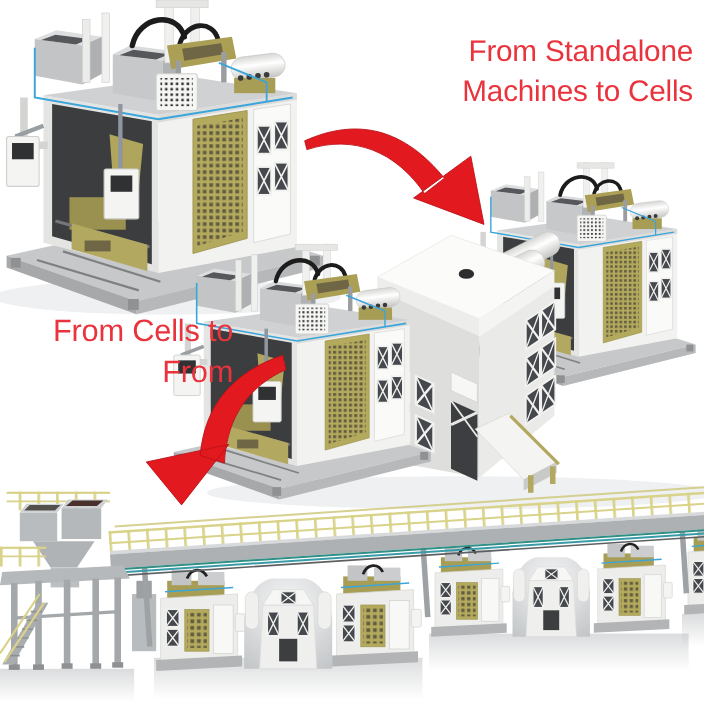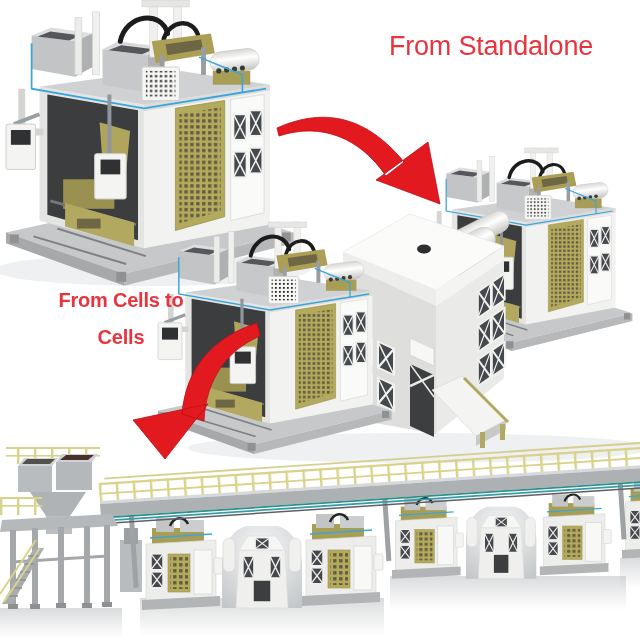--- a/index.html
+++ b/index.html
@@ -1,22 +1,22 @@
 <!DOCTYPE html>
 <html><head>
 <meta charset="utf-8">
 <title>From Standalone Machines to Cells</title>
 <style>
   html,body{margin:0;padding:0;background:#ffffff;}
   .stage{position:relative;width:640px;height:640px;background:#ffffff;overflow:hidden;
          font-family:"Liberation Sans","DejaVu Sans",sans-serif;}
   .scene-svg{position:absolute;left:0;top:0;width:640px;height:640px;display:block;}
-  .label{position:absolute;color:#e9333d;text-align:center;font-weight:400;letter-spacing:-0.2px;}
+  .label{position:absolute;color:#e9333d;text-align:right;font-weight:400;letter-spacing:-0.2px;}
   .label-top{left:352px;top:28px;width:278px;font-size:27px;line-height:37px;}
-  .label-left{left:15px;top:282px;width:212px;font-size:20px;line-height:37px;font-weight:bold;}
+  .label-left{left:0px;top:282px;width:212px;font-size:28px;line-height:37px;}
 </style>
 </head>
 <body>
 
 <div class="stage">
 
 <svg class="scene-svg" viewBox="0 0 640 640" xmlns="http://www.w3.org/2000/svg">
   <defs>
     <pattern id="holes" width="6" height="6" patternUnits="userSpaceOnUse">
       <rect x="1.1" y="1.1" width="3.4" height="3.4" fill="#504b38" opacity="0.82"></rect>
@@ -296,19 +296,20 @@
   </g>
 
   <g>
     <path d="M277,128 C326,106 368,118 404,162 L386,176 C360,138 322,122 279,136 Z M428,142 L376,180 L440,204 Z" fill="#e2191f" stroke="#b91218" stroke-width="0.8" stroke-linejoin="round"></path>
     <path d="M257,323 C212,338 186,368 182,414 L204,421 C206,378 228,350 260,336 Z M208,404 L133,420 L165,459 Z" fill="#e2191f" stroke="#b91218" stroke-width="0.8" stroke-linejoin="round"></path>
   </g>
 </svg>
 
 <div class="label label-top">
   <div>From Standalone</div>
+  <div>Machines to Cells</div>
 </div>
 <div class="label label-left">
   <div>From Cells to</div>
-  <div>Cells</div>
+  <div>From</div>
 </div>
 
 </div>
 
 </body></html>

